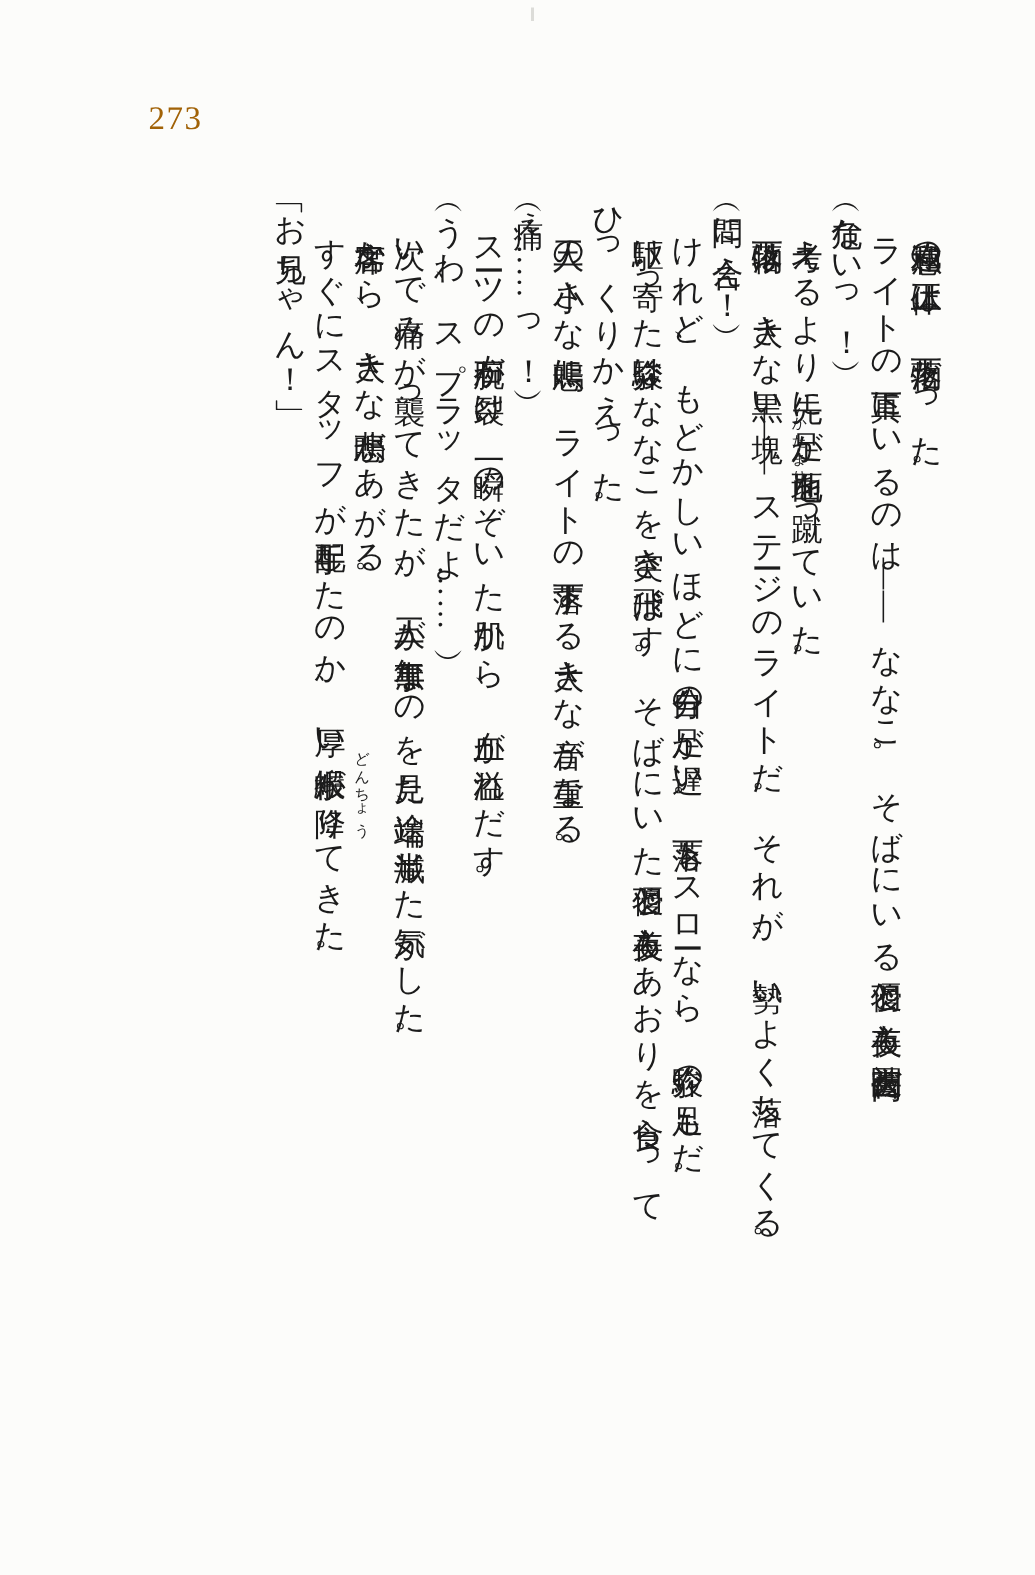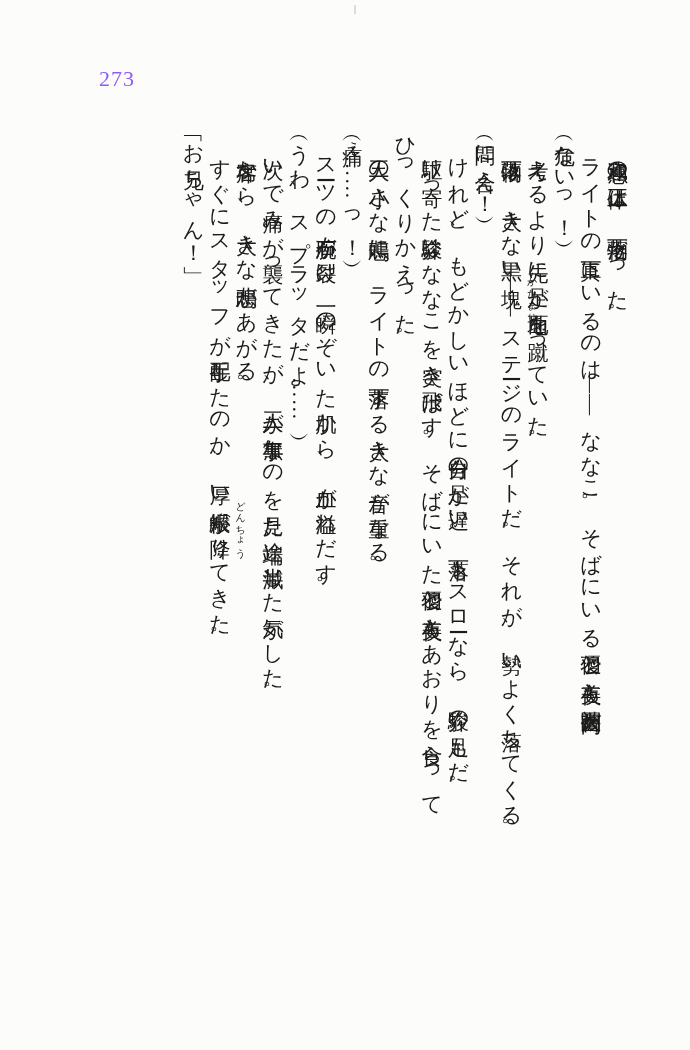--- a/index.html
+++ b/index.html
@@ -16,21 +16,21 @@
     width: 690px;
     height: 1050px;
     background: #fcfcfa;
   }
   .page-number {
     position: absolute;
     top: 66px;
     left: 99px;
     font-size: 22px;
     letter-spacing: 1px;
-    color: #8b5cf6;
+    color: #a16207;
   }
   .fold-mark {
     position: absolute;
     top: 5px;
     left: 354px;
     width: 2px;
     height: 9px;
     background: #dcdcd8;
   }
   .text-block {

